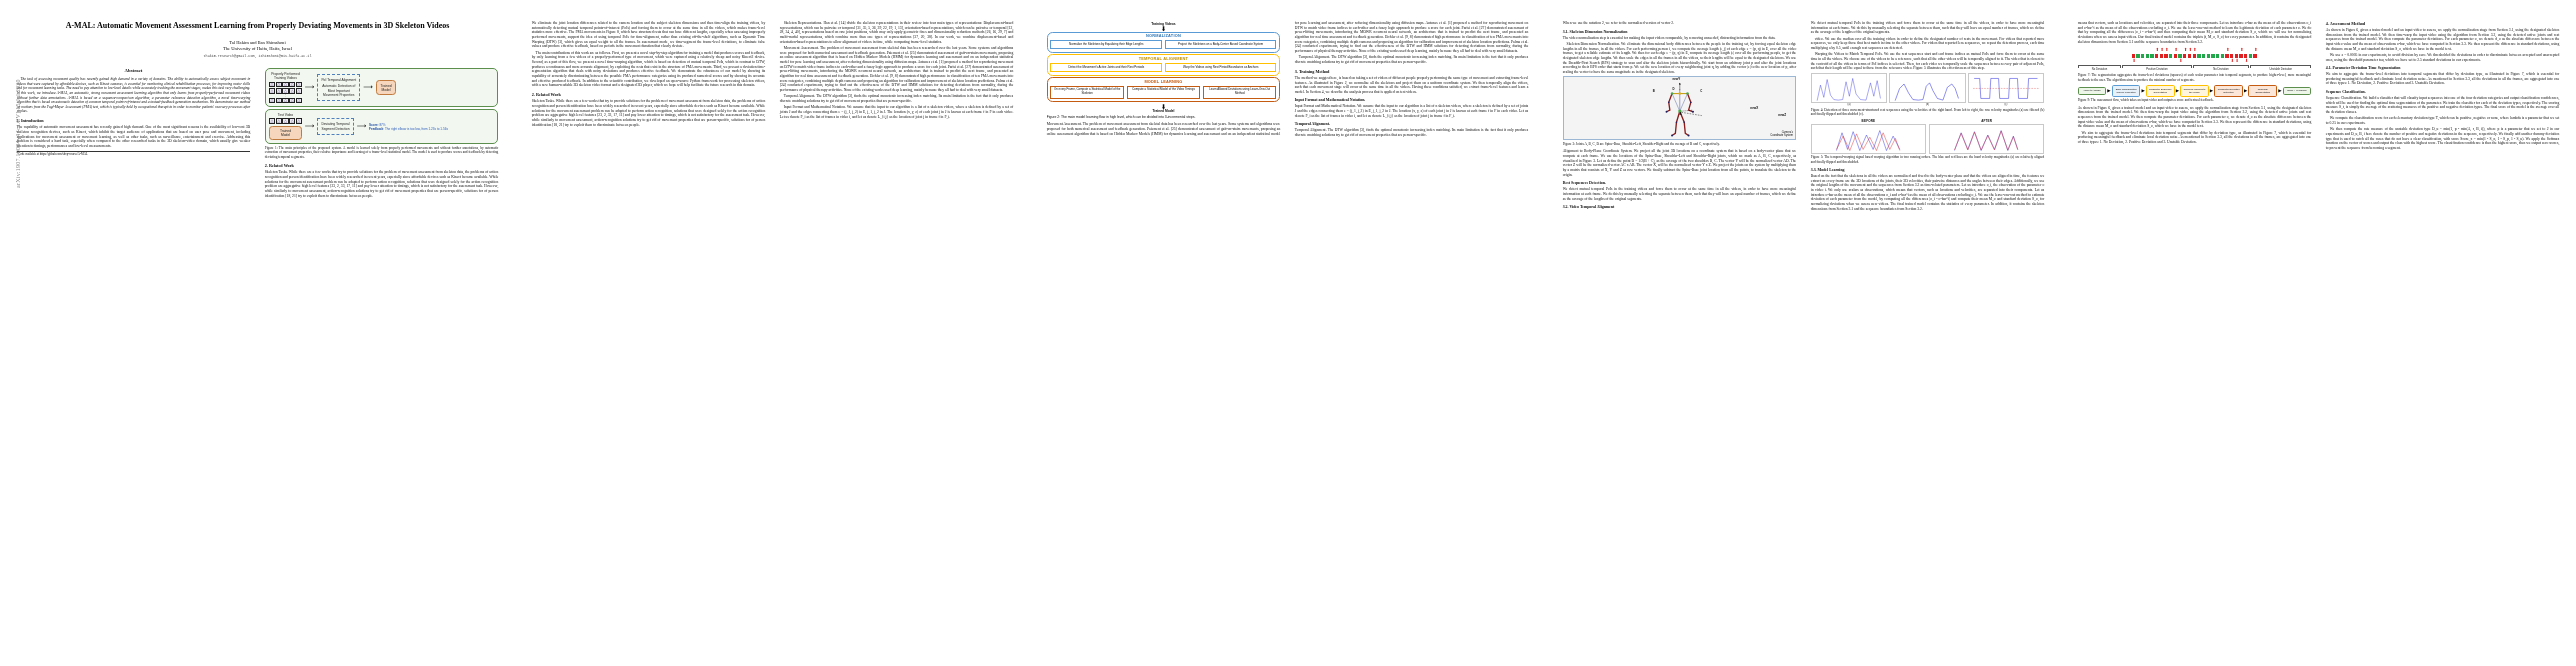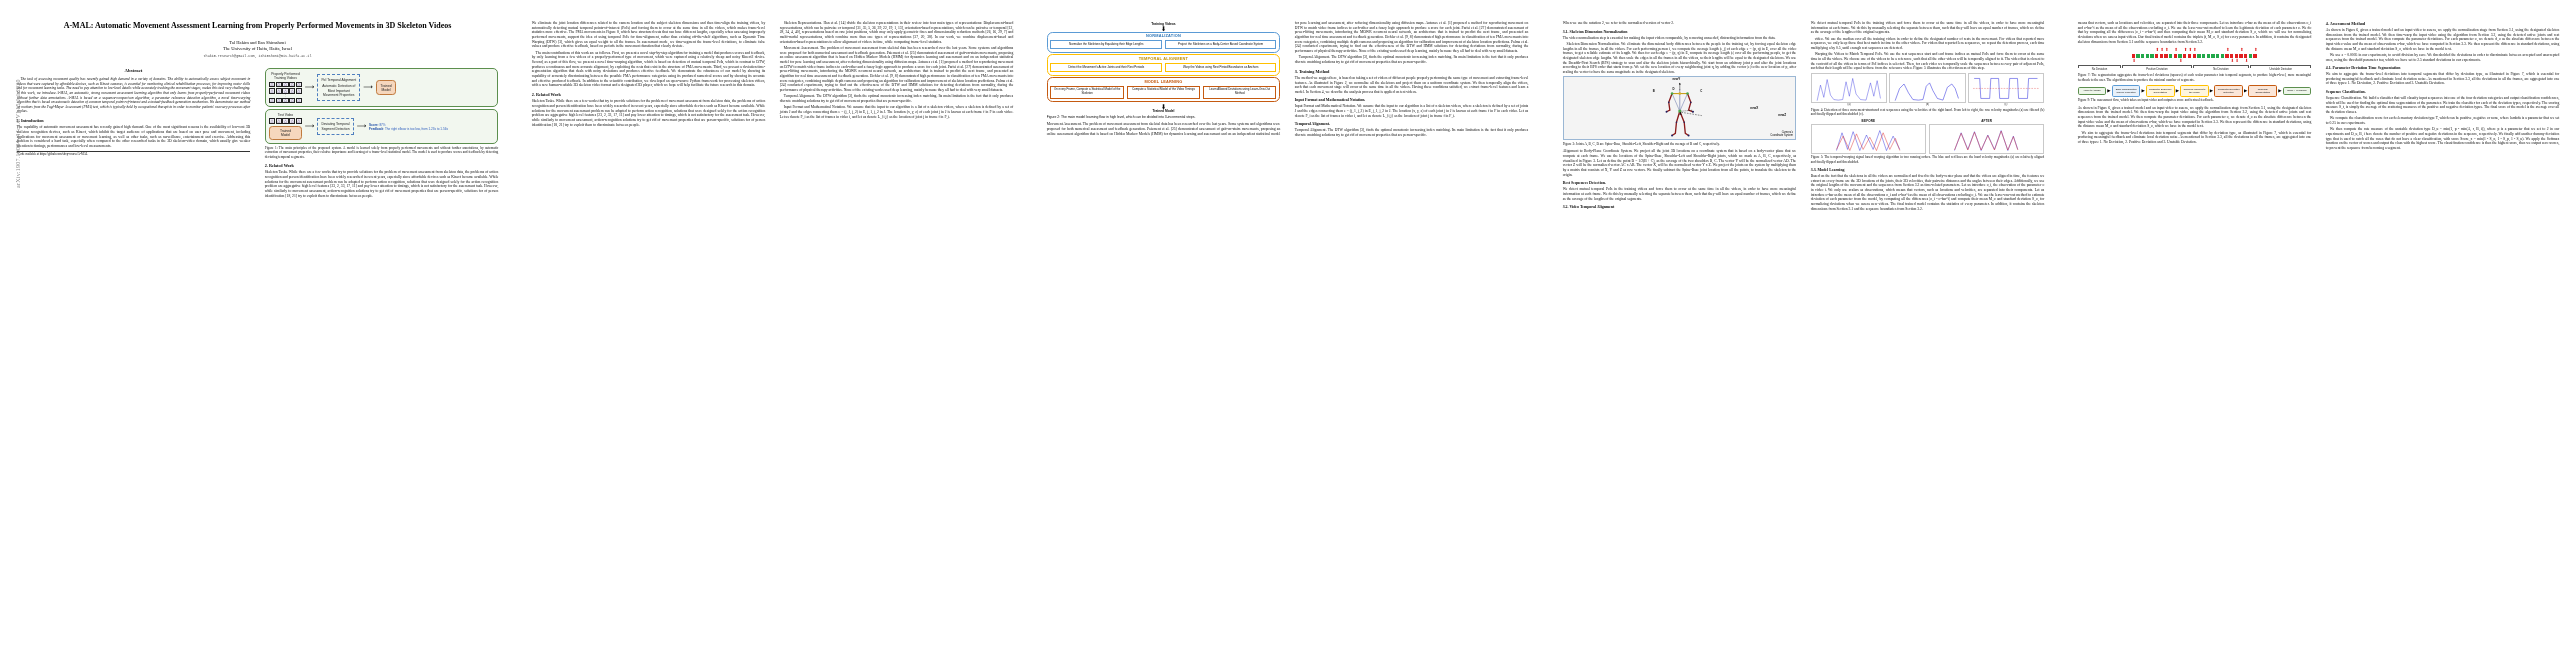--- a/index.html
+++ b/index.html
@@ -152,21 +152,21 @@
 </style>
 </head>
 <body>
 
 <div id="sheet">
 
   <div class="page" style="left:0px">
     <div class="page-inner">
       <div class="arxiv">arXiv:1907.10004v4  [cs.CV]  15 Jul 2020</div>
       <div class="cols">
-        <div class="ptitle">A-MAL: Automatic Movement Assessment Learning from Properly Performed Movements in 3D Skeleton Videos</div>
+        <div class="ptitle">A-MAL: Automatic Movement Assessment Learning from Properly Deviating Movements in 3D Skeleton Videos</div>
         <div class="authors">
           <div>Tal Hakim and Ilan Shimshoni</div>
           <div>The University of Haifa, Haifa, Israel</div>
         </div>
         <div class="emails">thakim.research@gmail.com, ishimshoni@mis.haifa.ac.il</div>
 
         <div class="abshead">Abstract</div>
         <p class="abs">The task of assessing movement quality has recently gained high demand in a variety of domains. The ability to automatically assess subject movement in videos that were captured by affordable devices, such as Kinect cameras, is essential for monitoring clinical rehabilitation processes, for improving motor skills and for movement learning tasks. The need to pay attention to low-level details while accurately tracking the movement stages, makes this task very challenging. In this work, we introduce A-MAL, an automatic, strong movement assessment learning algorithm that only learns from properly-performed movement videos without further data annotations. A-MAL is based on a sequence-comparison algorithm, a parameter relevance detection algorithm, a novel time-warping algorithm that is based on automatic detection of common temporal points-of-interest and a textual-feedback generation mechanism. We demonstrate our method on motions from the Fugl-Meyer Assessment (FMA) test, which is typically held by occupational therapists in order to monitor patients' recovery processes after strokes.</p>
 
         <h2 class="sec">

